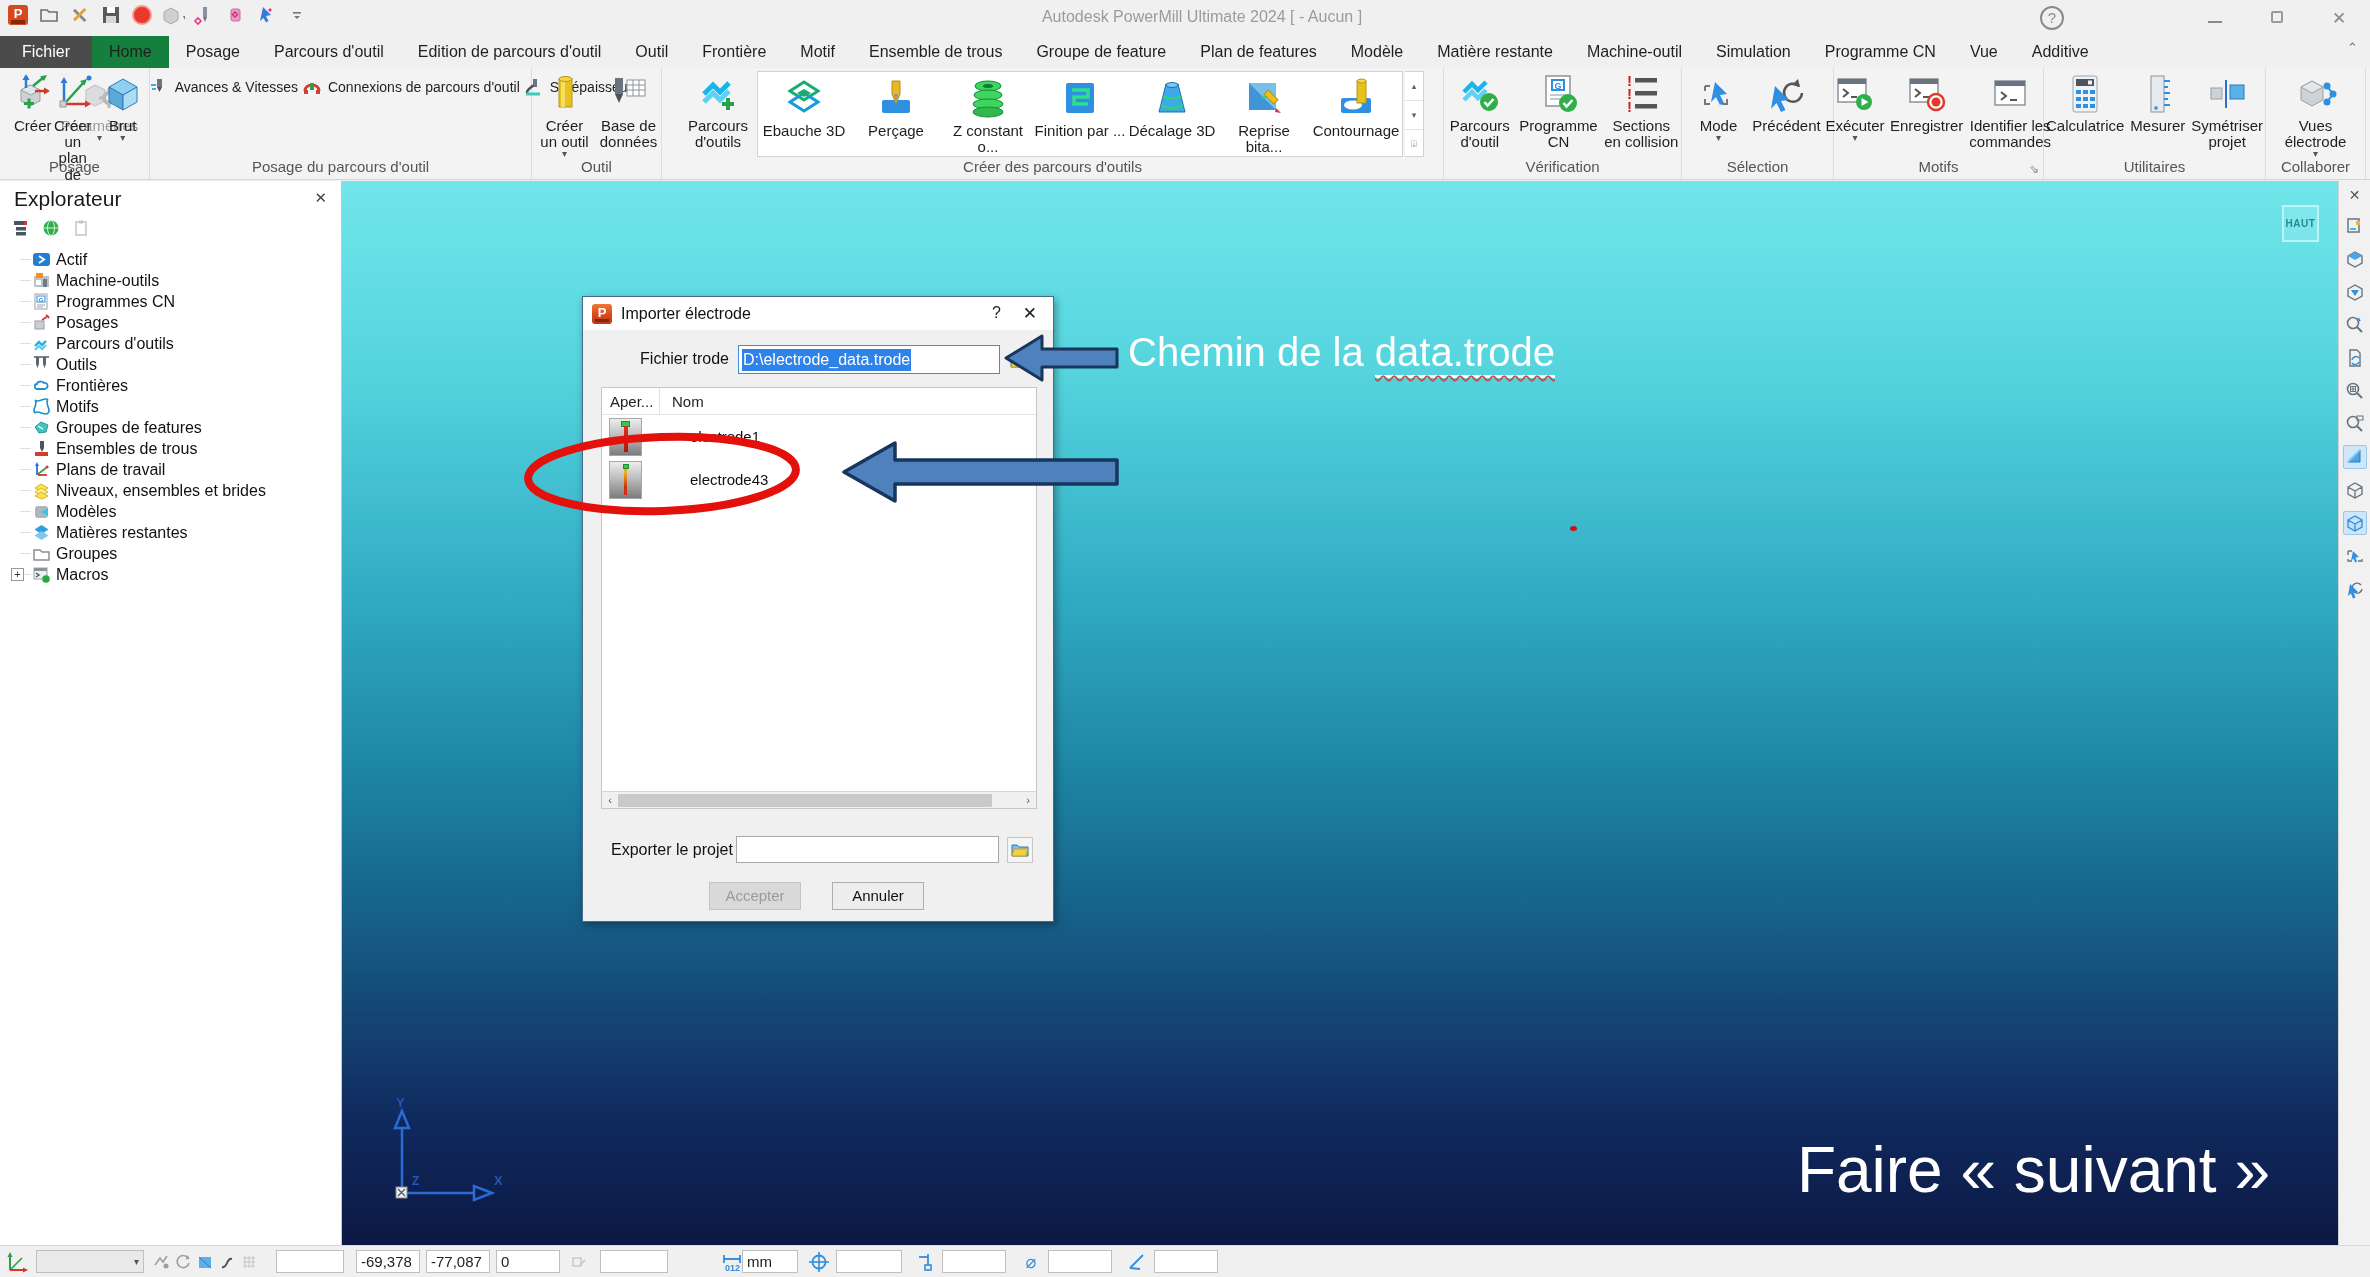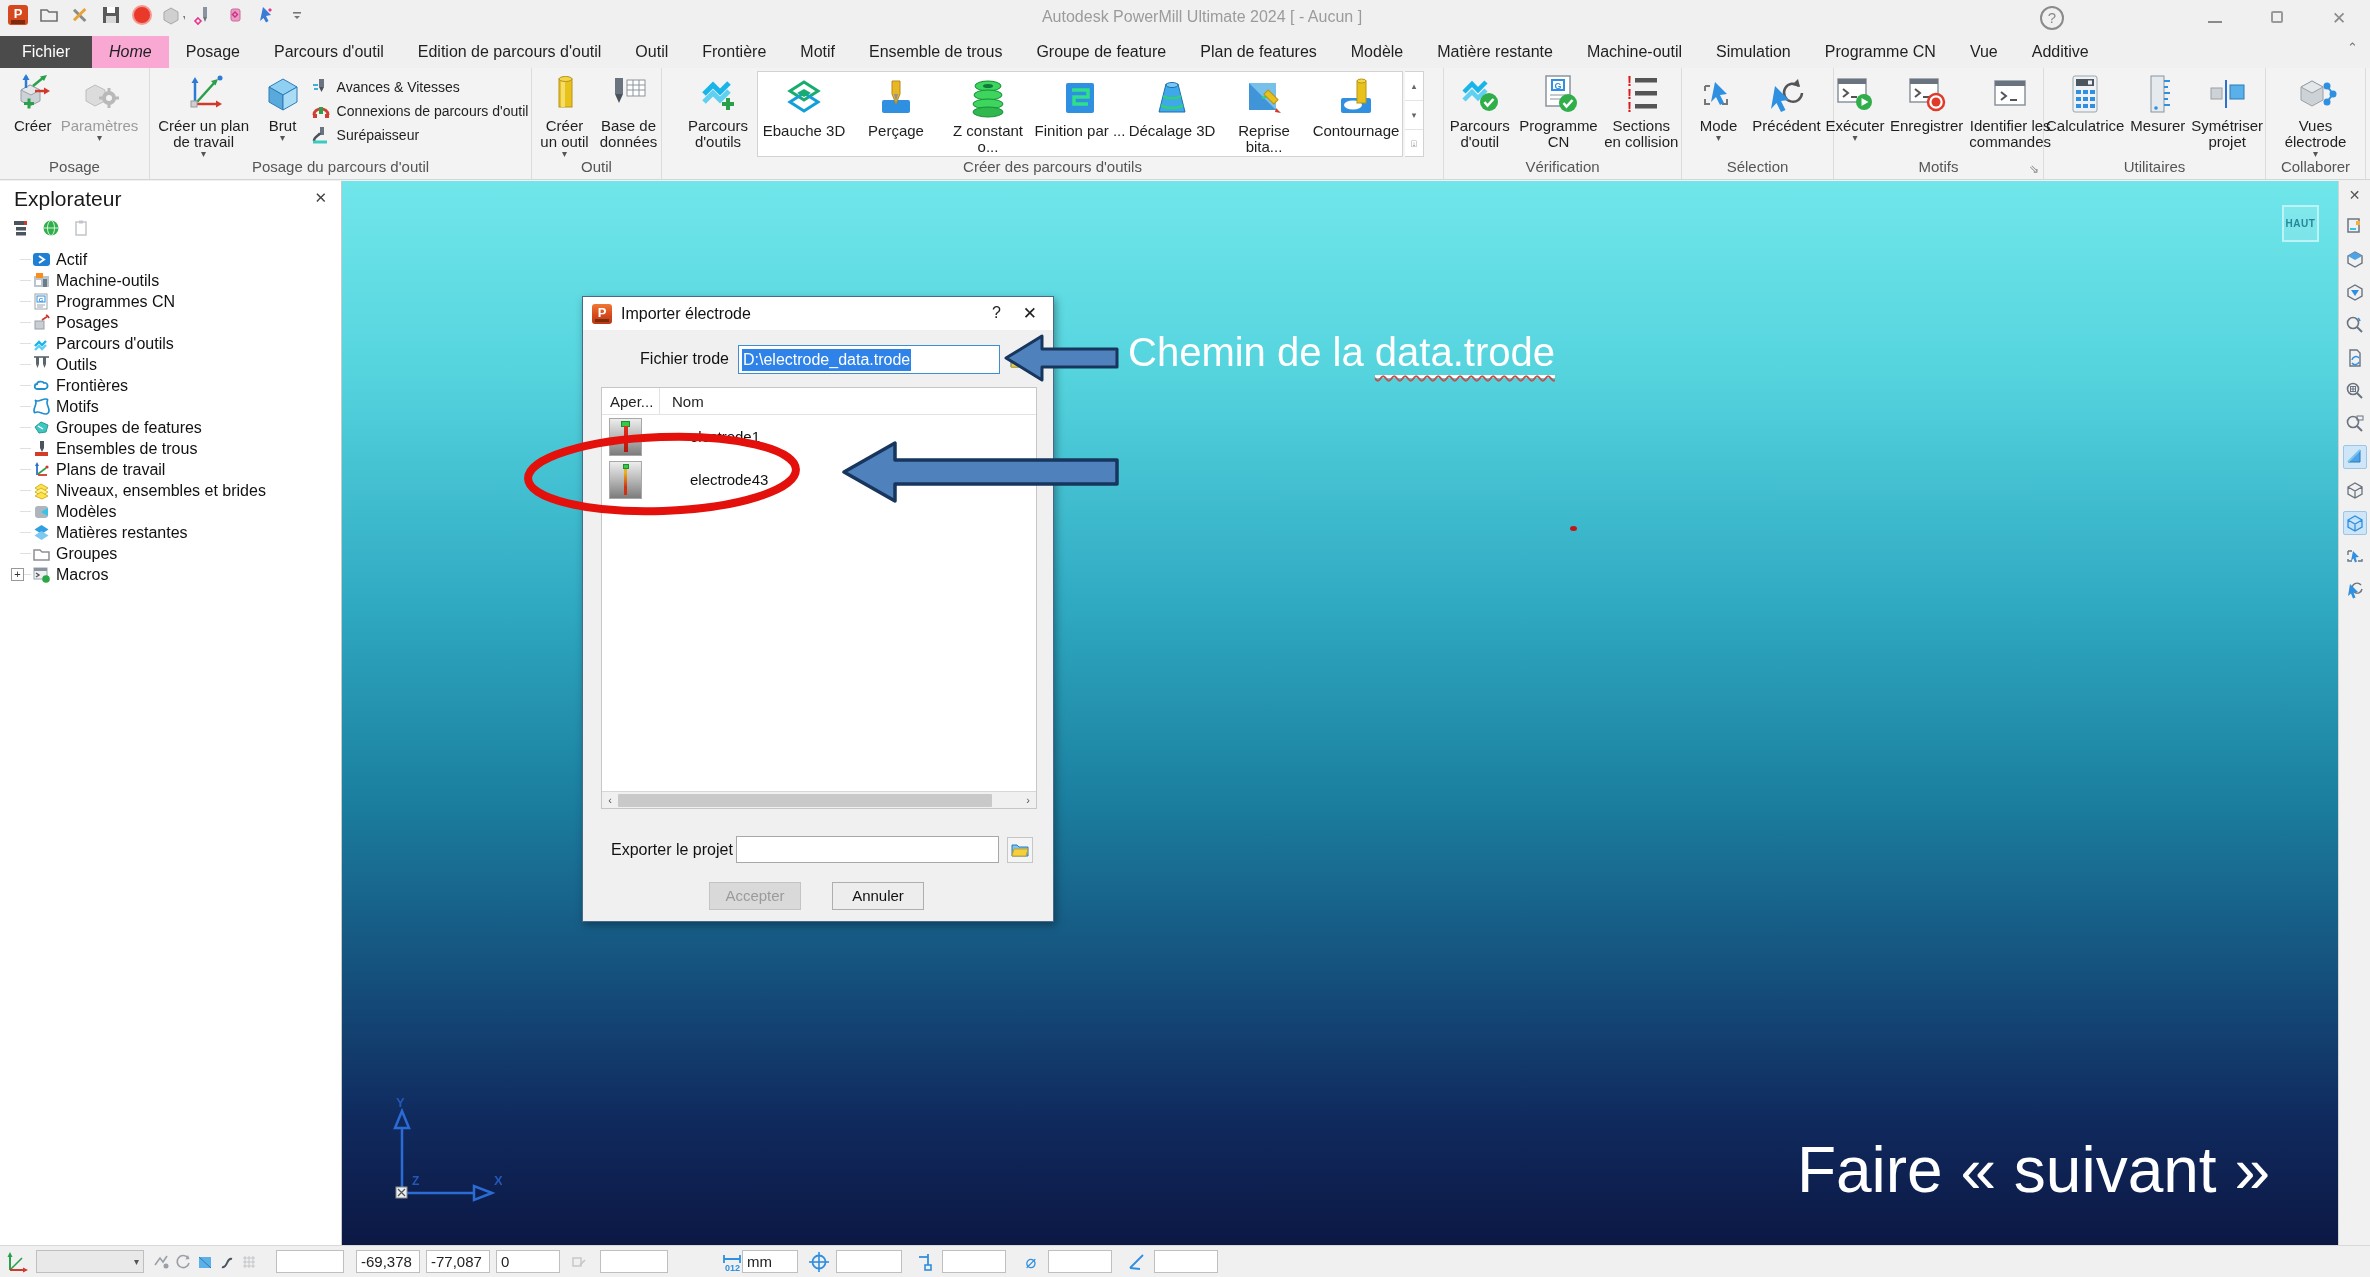--- a/index.html
+++ b/index.html
@@ -14,34 +14,34 @@
   .winctl{position:absolute;right:0;top:0;height:36px;display:flex;align-items:center;}
   .winctl .wc{width:62px;text-align:center;color:#8a8a8a;font-size:17px;}
   .helpcirc{width:24px;height:24px;border:2px solid #8a8a8a;border-radius:50%;color:#8a8a8a;font-size:15px;line-height:20px;text-align:center;margin-right:120px;}
   .minbar{display:inline-block;width:14px;border-bottom:2px solid #8a8a8a;}
   .restbox{display:inline-block;width:12px;height:12px;border:2px solid #9a9a9a;border-radius:2px;}
 
   
   .tabs{position:absolute;left:0;top:36px;width:2370px;height:32px;background:#f0f0f0;display:flex;align-items:stretch;}
   .tab{padding:0 17px;line-height:32px;font-size:16px;color:#1f1f1f;white-space:nowrap;}
   .tab.t-file{background:#4b4b4b;color:#fff;padding:0 22px;}
-  .tab.t-active{background:#f9a8d4;font-style:italic;}
+  .tab.t-active{background:#15803d;}
   .ribbon-collapse{position:absolute;right:12px;top:40px;color:#777;font-size:13px;}
 
   
   .ribbon{position:absolute;left:0;top:68px;width:2370px;height:112px;background:#f3f3f3;border-bottom:1px solid #d5d5d5;display:flex;}
   .rgroup{flex:none;border-right:1px solid #dcdcdc;display:flex;flex-direction:column;position:relative;}
   .g1{width:150px}.g2{width:382px}.g3{width:130px}.g4{width:782px}.g5{width:238px}.g6{width:152px}.g7{width:210px}.g8{width:222px}.g9{width:100px}
   .rbody{height:90px;display:flex;justify-content:center;align-items:flex-start;padding-top:3px;gap:2px;}
   .rlabel{height:21px;text-align:center;font-size:15px;color:#555;}
   .rbtn{display:flex;flex-direction:column;align-items:center;font-size:15px;color:#1f1f1f;text-align:center;line-height:1.08;padding:0 2px;}
   .rbtn .ric{width:44px;height:44px;margin:1px 0 2px;}
   .rbtn.dis{color:#9b9b9b;}
   .chev{font-size:10px;color:#555;line-height:8px;}
-  .smallstack{display:flex;flex-direction:column;justify-content:flex-start;gap:4px;padding-top:6px;}
+  .smallstack{display:flex;flex-direction:row;justify-content:flex-start;gap:4px;padding-top:6px;}
   .rsmall{display:flex;align-items:center;gap:6px;font-size:14px;color:#1f1f1f;white-space:nowrap;}
   .rsmall .sic{width:20px;height:20px;flex:none;}
   .gallery{background:#fff;border:1px solid #d2d2d2;display:flex;height:86px;align-items:flex-start;padding-top:2px;}
   .gitem{width:92px;display:flex;flex-direction:column;align-items:center;font-size:15px;color:#1f1f1f;line-height:1.05;text-align:center;}
   .gitem .ric{width:44px;height:44px;margin:2px 0 3px;}
   .gscroll{width:19px;height:86px;border:1px solid #d2d2d2;border-left:none;background:#fff;display:flex;flex-direction:column;color:#666;font-size:9px;text-align:center;}
   .gscroll span{flex:1;line-height:28px;}
   .gscroll span+span{border-top:1px solid #e4e4e4;}
   .launcher{position:absolute;right:4px;bottom:3px;color:#888;font-size:12px;}
 

